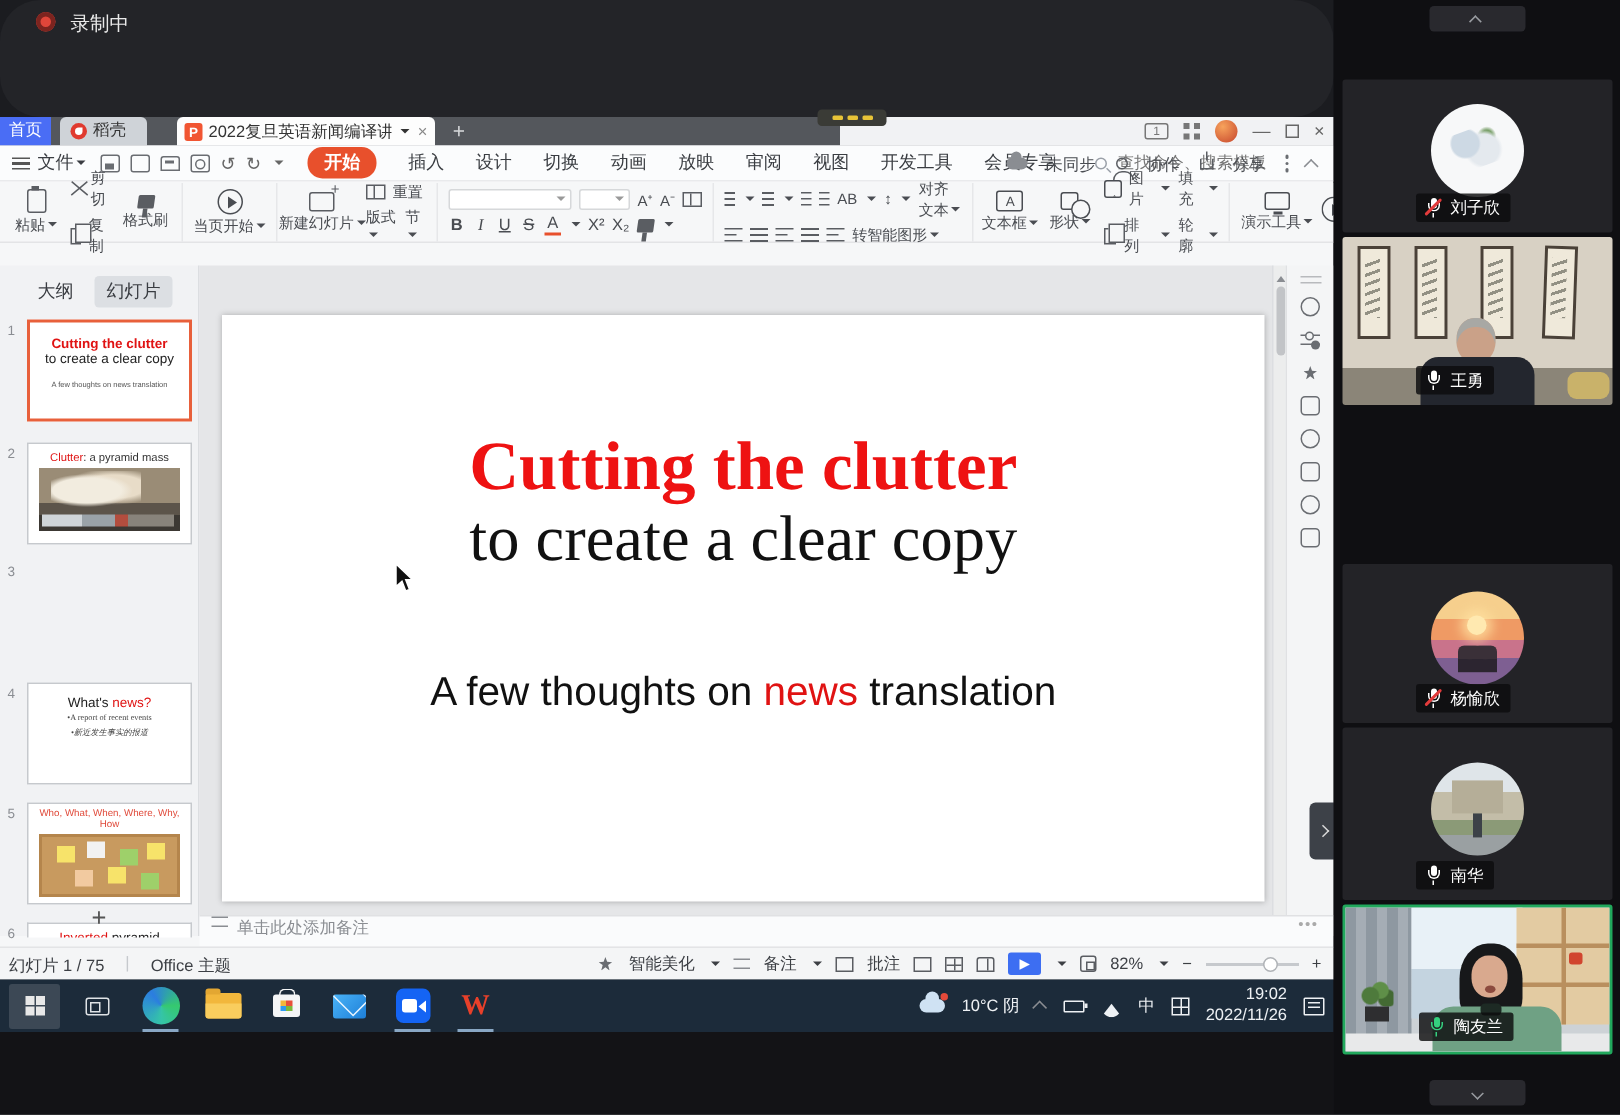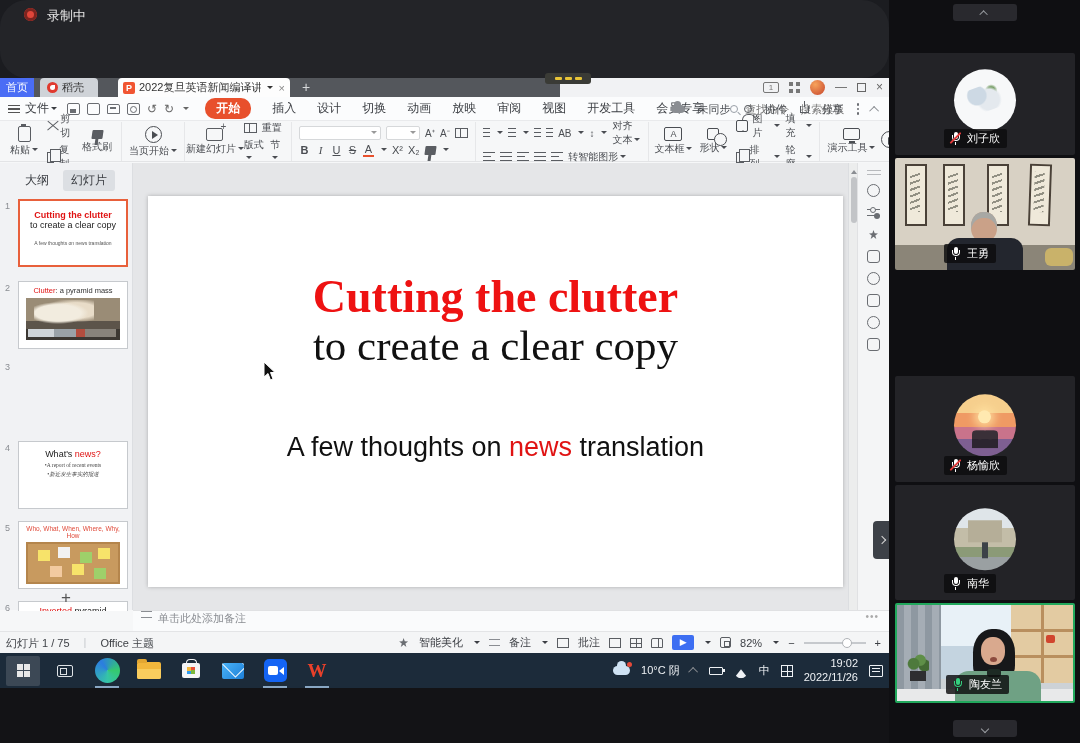--- a/index.html
+++ b/index.html
@@ -107,21 +107,21 @@
   .fbtn.i{font-style:italic;font-family:"Liberation Serif",serif;}
   .fbtn.u{text-decoration:underline;}
   .fbtn.s{text-decoration:line-through;}
   .fbtn.ua{border-bottom:2px solid #e8502c;}
   .lines-ic{display:inline-block;width:12px;height:10px;background:repeating-linear-gradient(#5a5d62 0 1.3px,transparent 1.3px 4px);}
   .lines-ic.short{background:linear-gradient(#5a5d62 0 0) 0 0/12px 1.3px no-repeat,linear-gradient(#5a5d62 0 0) 0 4px/8px 1.3px no-repeat,linear-gradient(#5a5d62 0 0) 0 8px/12px 1.3px no-repeat;}
   .aplus{font-size:10px;color:#4a4d52;}
   .ribbon .half{overflow:hidden;width:14px;}
 
   
-  .content{position:absolute;left:0;top:85px;width:100%;height:447px;}
+  .content{position:absolute;left:0;top:99px;width:100%;height:447px;}
   .slidepanel{position:absolute;left:0;top:0;width:133px;height:447px;background:#f1f2f4;border-right:1px solid #dcdee1;}
   .ptabs{position:absolute;left:0;top:7px;width:100%;display:flex;justify-content:center;gap:6px;font-size:12px;color:#3a3d42;}
   .ptab{padding:2px 8px;border-radius:3px;}
   .ptab.sel{background:#dcdfe3;}
   .thumb{position:absolute;left:18px;width:110px;height:68px;background:#fff;border:1px solid #c6c9cd;overflow:hidden;text-align:center;}
   .thumb.sel{border:2px solid #e8603b;}
   .tnum{position:absolute;left:5px;font-size:9px;color:#8a8d92;}
   .serif{font-family:"Liberation Serif",serif;}
   .red{color:#e01313;}
   .t1l1{margin-top:9px;font-size:9px;font-weight:bold;color:#e01313;}

